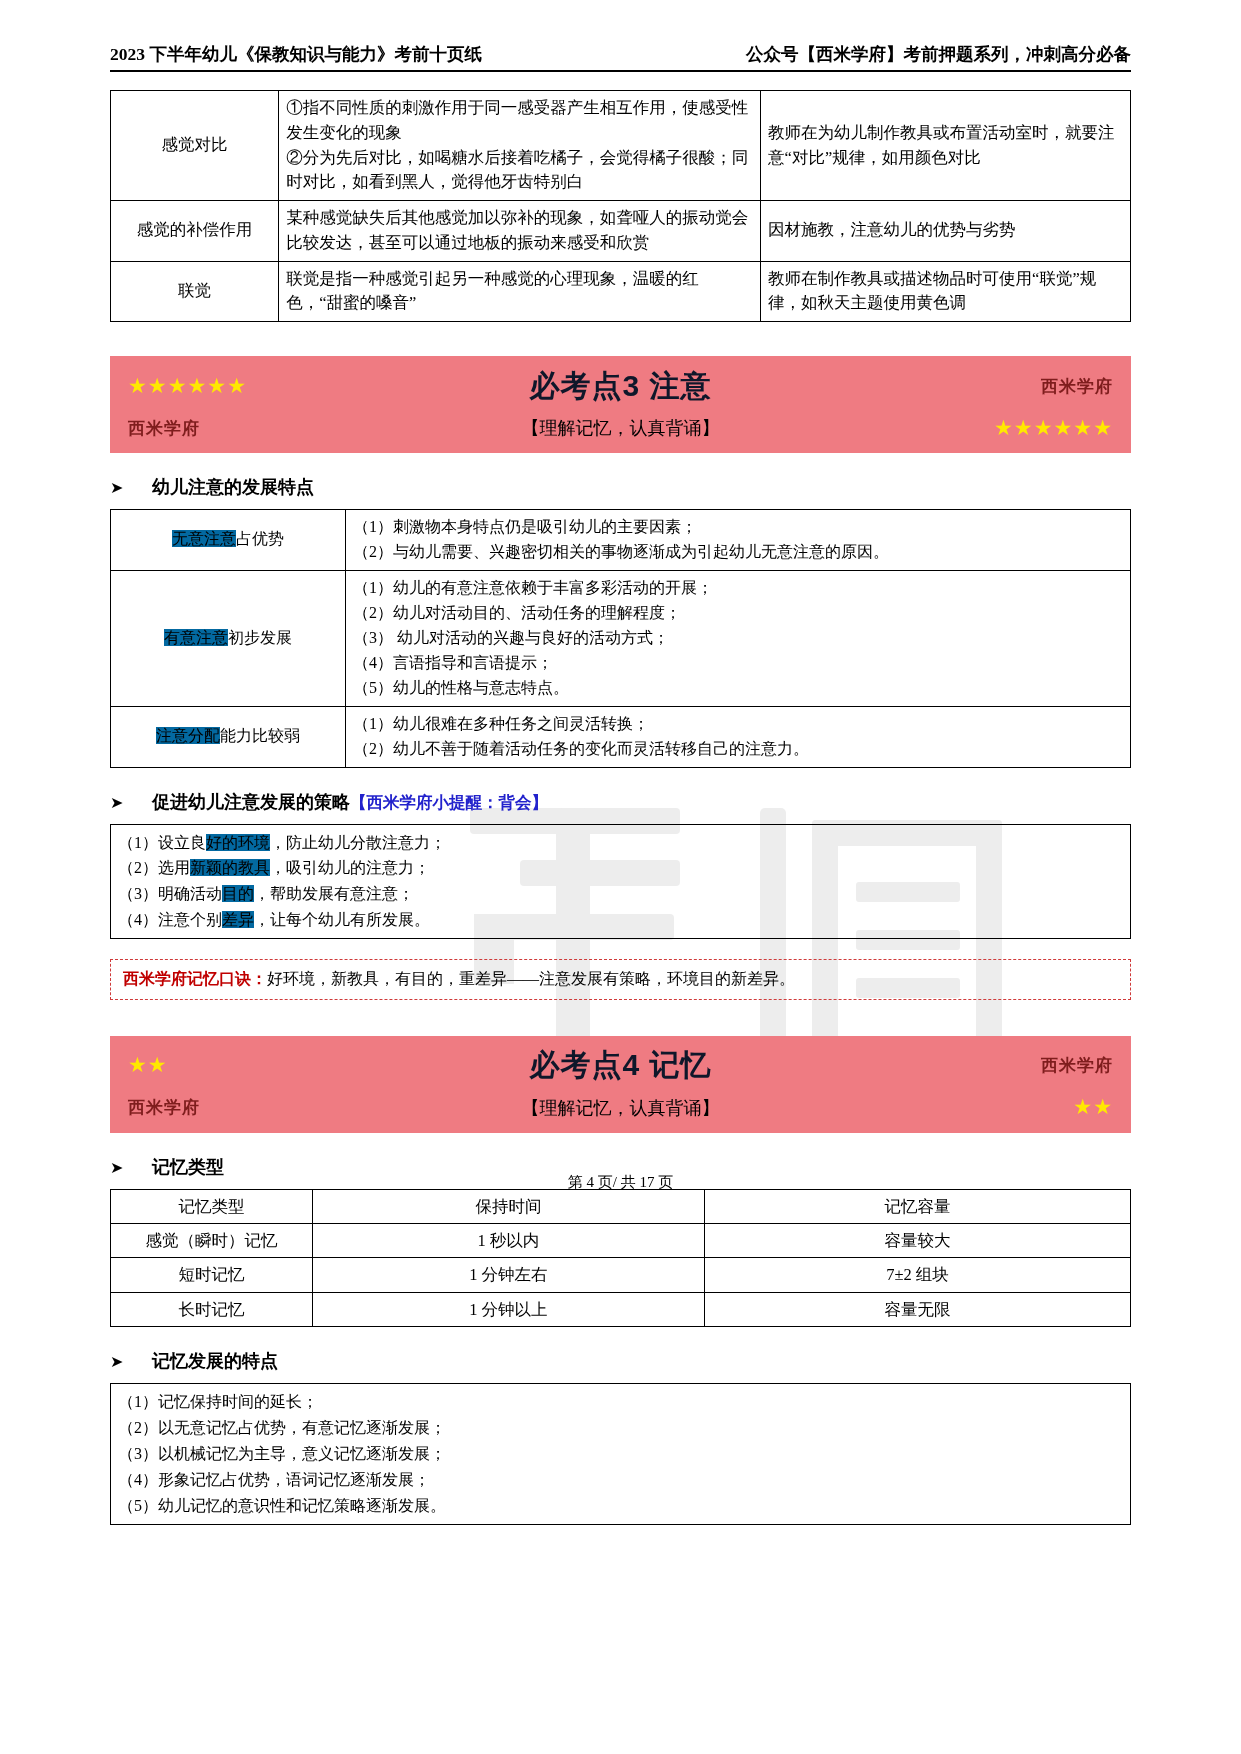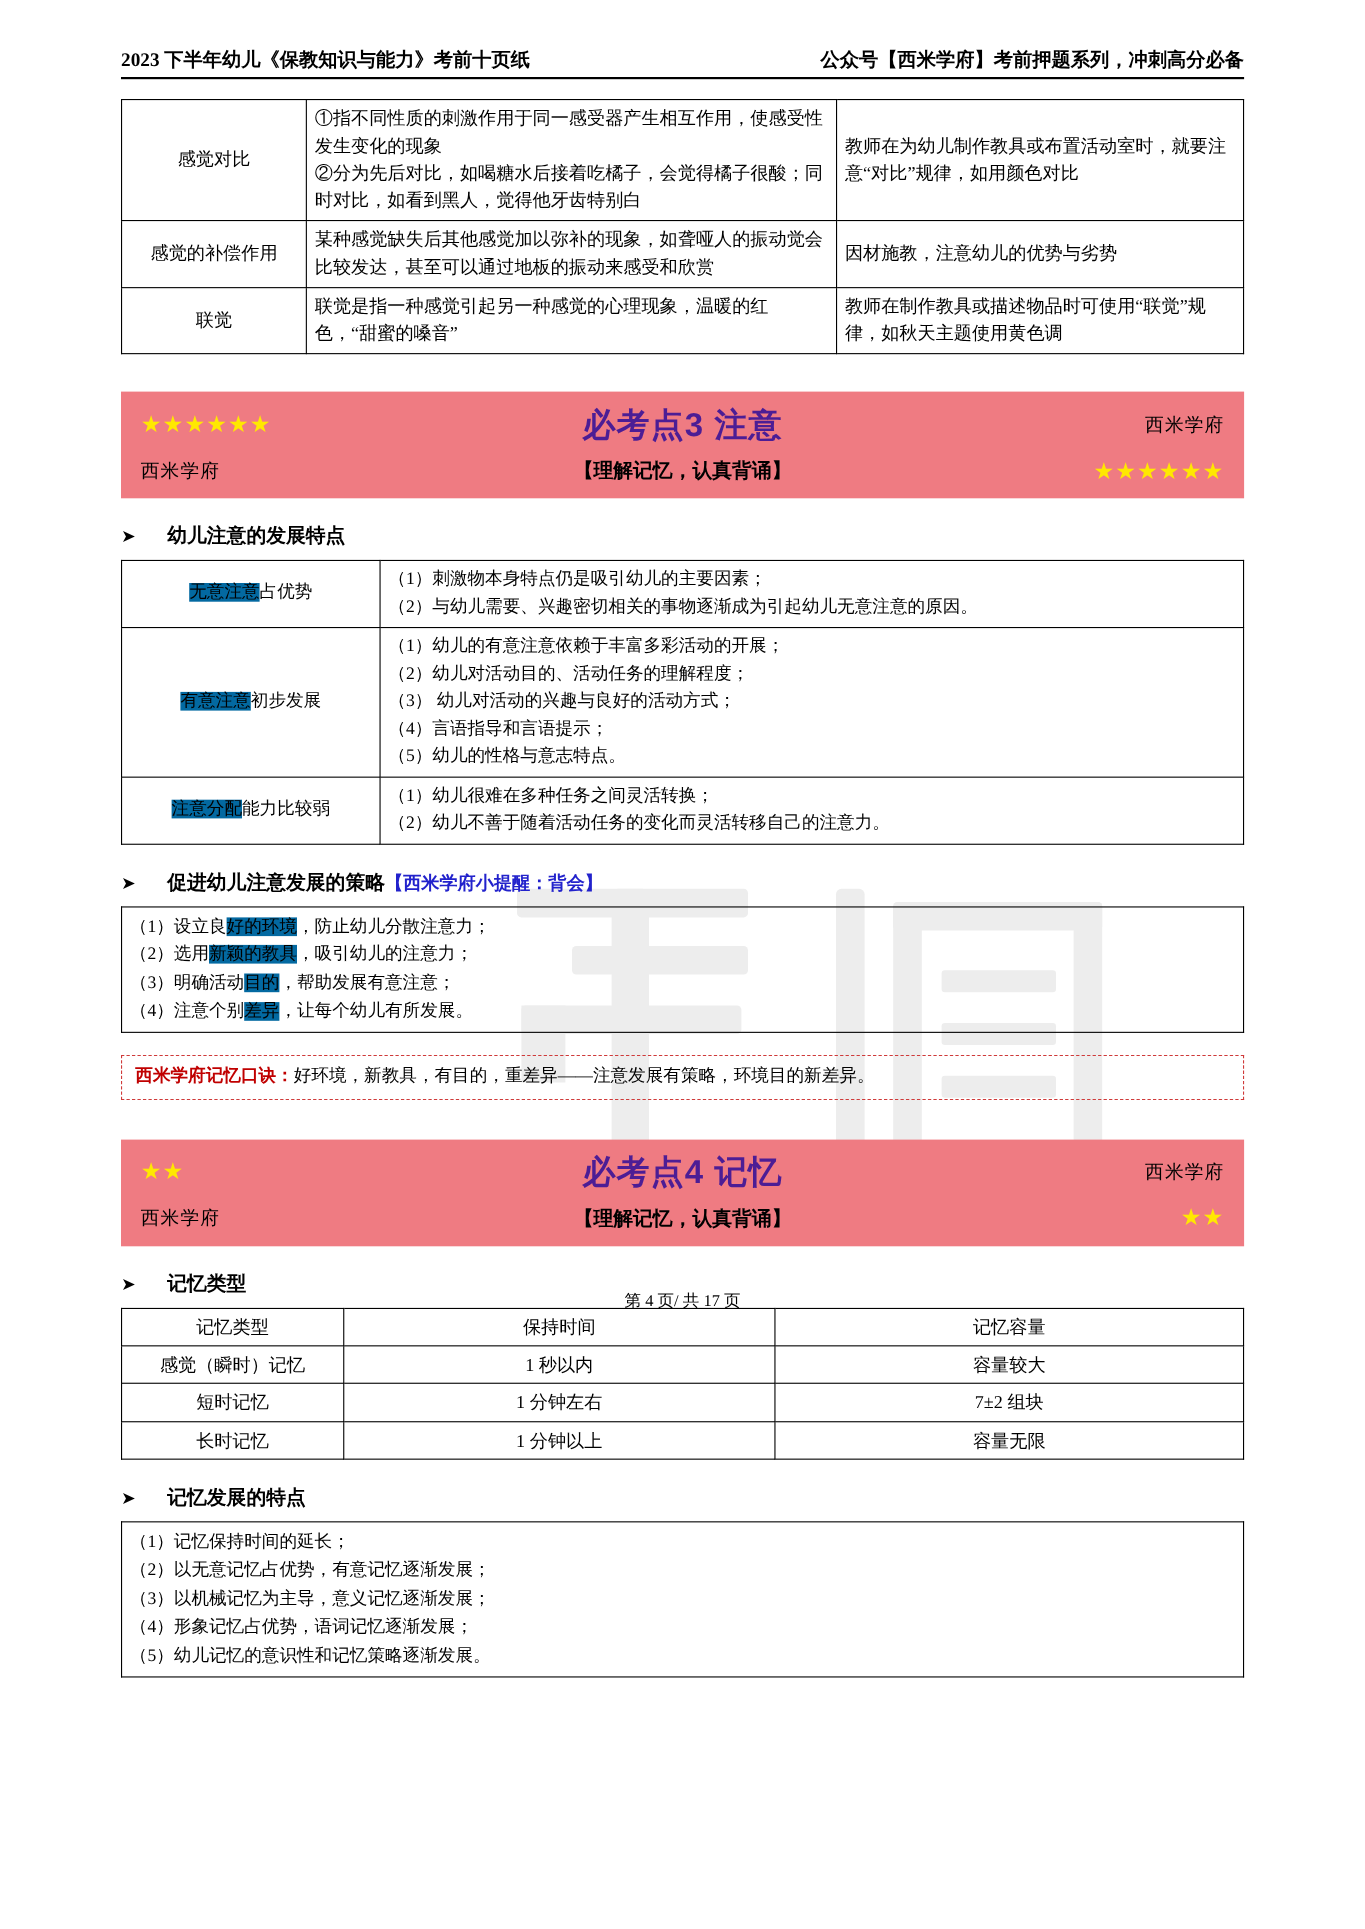--- a/index.html
+++ b/index.html
@@ -134,41 +134,41 @@
     position: absolute;
     left: 18px;
     color: #ffe800;
     font-size: 21px;
     letter-spacing: 1px;
     line-height: 1;
   }
   .banner-stars.right { left: auto; right: 18px; }
   .banner-wm {
     position: absolute;
-    color: #000000;
+    color: #7f1d1d;
     font-size: 17px;
-    font-weight: normal;
+    font-weight: bold;
     letter-spacing: 1px;
   }
   .banner-wm.left { left: 18px; }
   .banner-wm.right { right: 18px; }
   .banner-title {
     width: 100%;
     text-align: center;
     font-size: 30px;
     font-weight: bold;
-    color: #4c1d95;
+    color: #0f172a;
     letter-spacing: 1px;
     font-family: "Liberation Sans", sans-serif;
   }
   .banner-sub {
     width: 100%;
     text-align: center;
     font-size: 18px;
-    font-weight: bold;
+    font-weight: normal;
     color: #000;
   }
 
   
   .bullet-head {
     position: relative;
     z-index: 2;
     margin: 22px 110px 0 110px;
     font-size: 18px;
     font-weight: bold;

